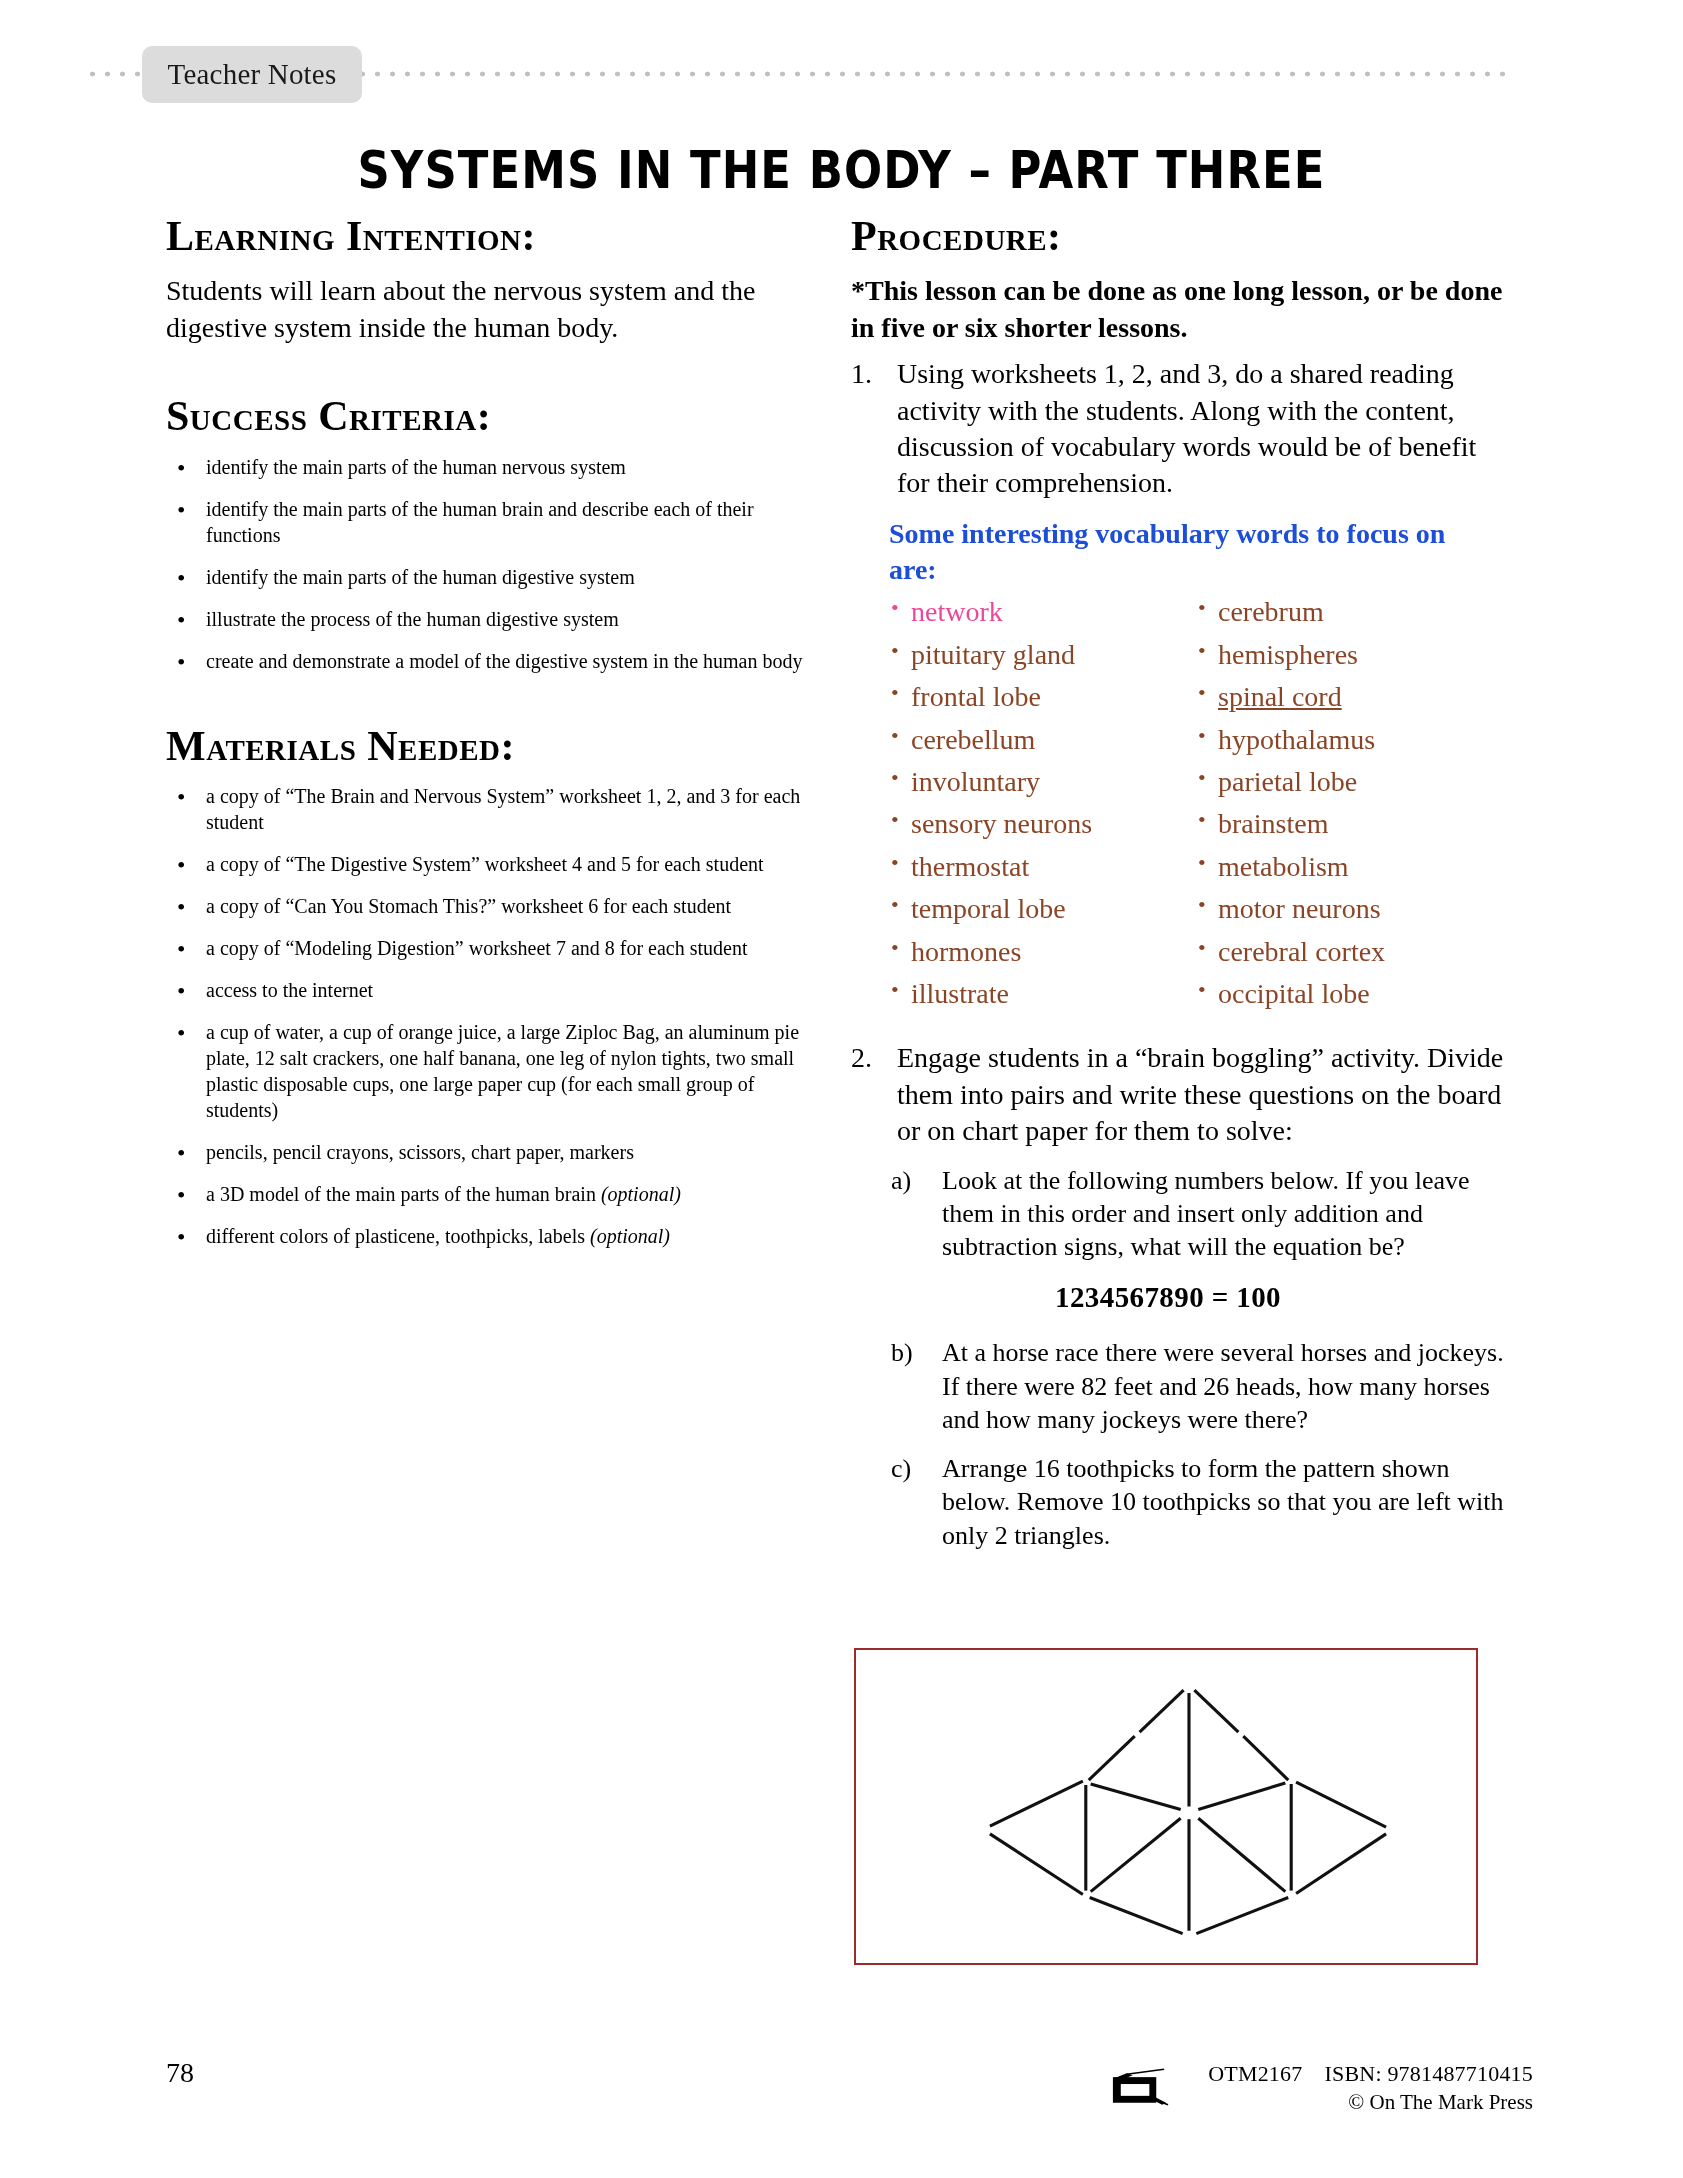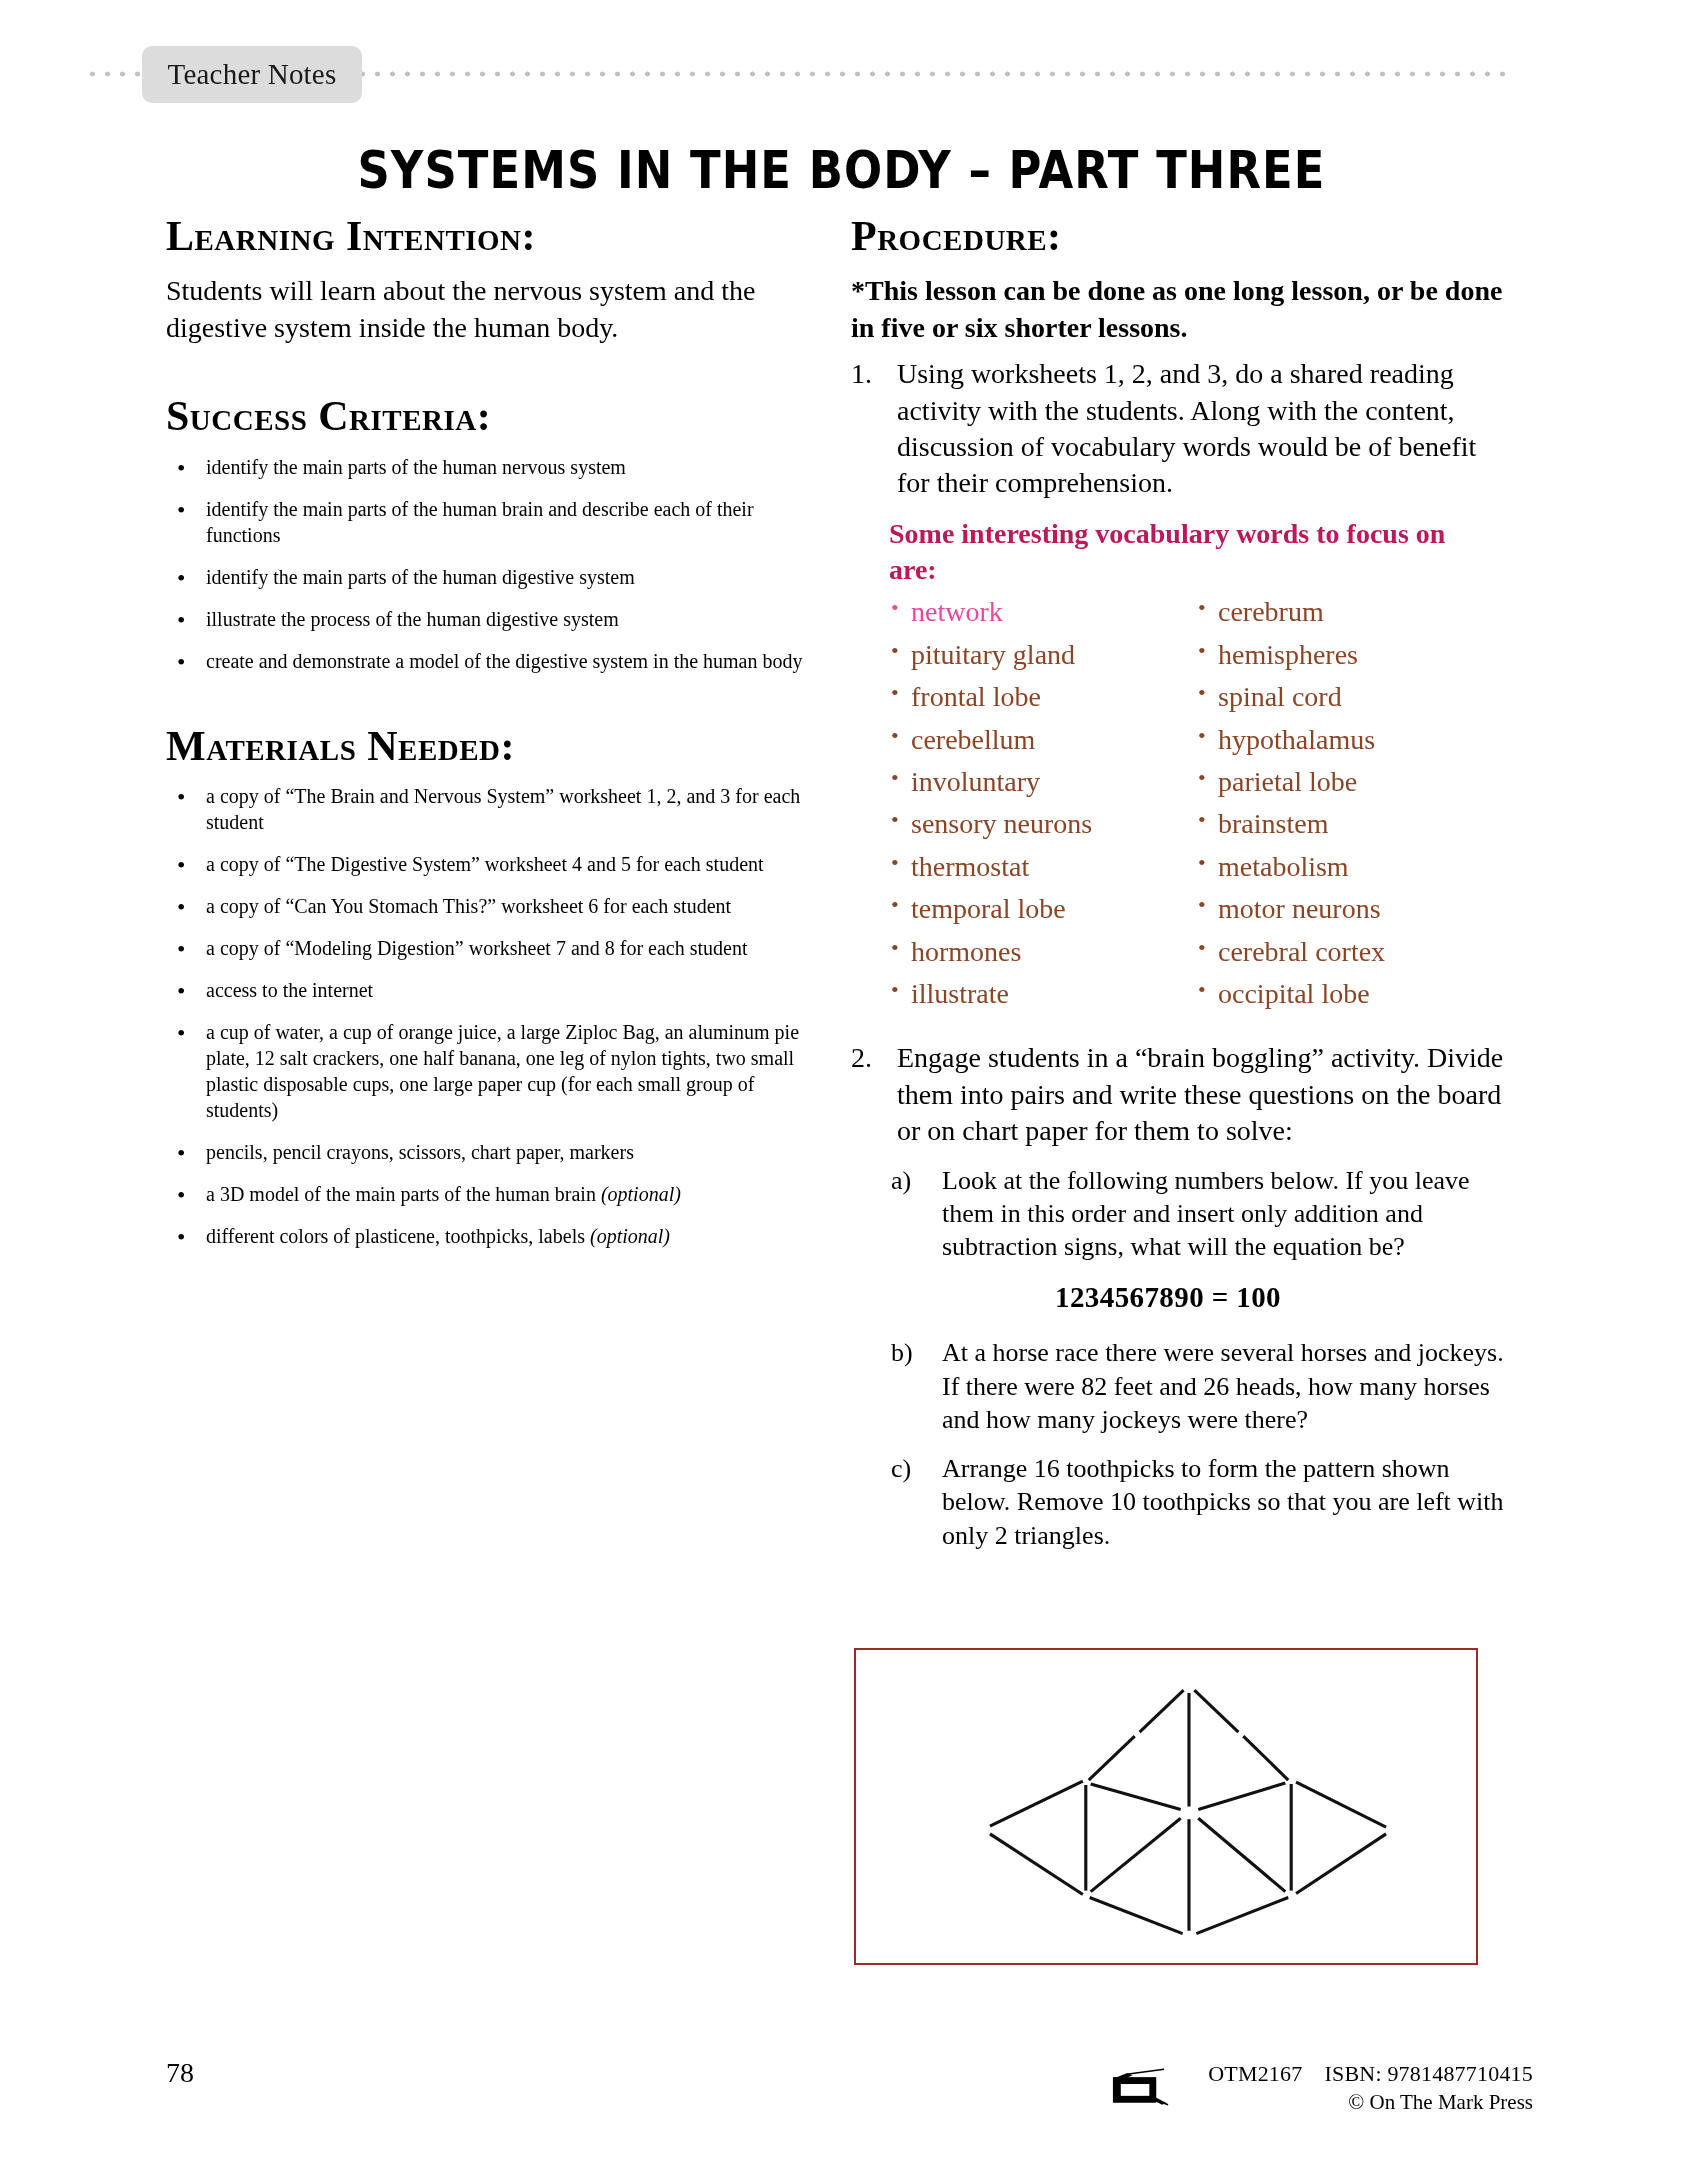--- a/index.html
+++ b/index.html
@@ -316,42 +316,42 @@
   <h2 class="section-heading">Procedure:</h2>
   <p class="body-para bold">*This lesson can be done as one long lesson, or be done in five or six shorter lessons.</p>
 
   <ol class="proc">
     <li>
       <span class="num">1.</span>
       <span>Using worksheets 1, 2, and 3, do a shared reading activity with the students. Along with the content, discussion of vocabulary words would be of benefit for their comprehension.</span>
     </li>
   </ol>
 
-  <p class="vocab-intro" id="vocab-intro" style="color: #be185d; font-family: Liberation Serif, serif;">Some interesting vocabulary words to focus on are:</p>
+  <p class="vocab-intro" id="vocab-intro" style="color: #1d4ed8; font-family: Liberation Serif, serif;">Some interesting vocabulary words to focus on are:</p>
 
   <div id="vocab-columns">
     <div class="vocab-col">
       <ul>
         <li style="color: #ec4899;">network</li>
         <li style="color: rgb(138, 69, 38);">pituitary gland</li>
         <li style="color: rgb(138, 69, 38);">frontal lobe</li>
         <li style="color: rgb(138, 69, 38);">cerebellum</li>
         <li style="color: rgb(138, 69, 38);">involuntary</li>
         <li style="color: rgb(138, 69, 38);">sensory neurons</li>
         <li style="color: rgb(138, 69, 38);">thermostat</li>
         <li style="color: rgb(138, 69, 38);">temporal lobe</li>
         <li style="color: rgb(138, 69, 38);">hormones</li>
         <li style="color: rgb(138, 69, 38);">illustrate</li>
       </ul>
     </div>
     <div class="vocab-col">
       <ul>
         <li style="color: rgb(138, 69, 38);">cerebrum</li>
         <li style="color: rgb(138, 69, 38);">hemispheres</li>
-        <li style="color: rgb(138, 69, 38);">spinal cord</li>
+        <li style="color: rgb(138, 69, 38); text-decoration: underline;">spinal cord</li>
         <li style="color: rgb(138, 69, 38);">hypothalamus</li>
         <li style="color: rgb(138, 69, 38);">parietal lobe</li>
         <li style="color: rgb(138, 69, 38);">brainstem</li>
         <li style="color: rgb(138, 69, 38);">metabolism</li>
         <li style="color: rgb(138, 69, 38);">motor neurons</li>
         <li style="color: rgb(138, 69, 38);">cerebral cortex</li>
         <li style="color: rgb(138, 69, 38);">occipital lobe</li>
       </ul>
     </div>
   </div>

